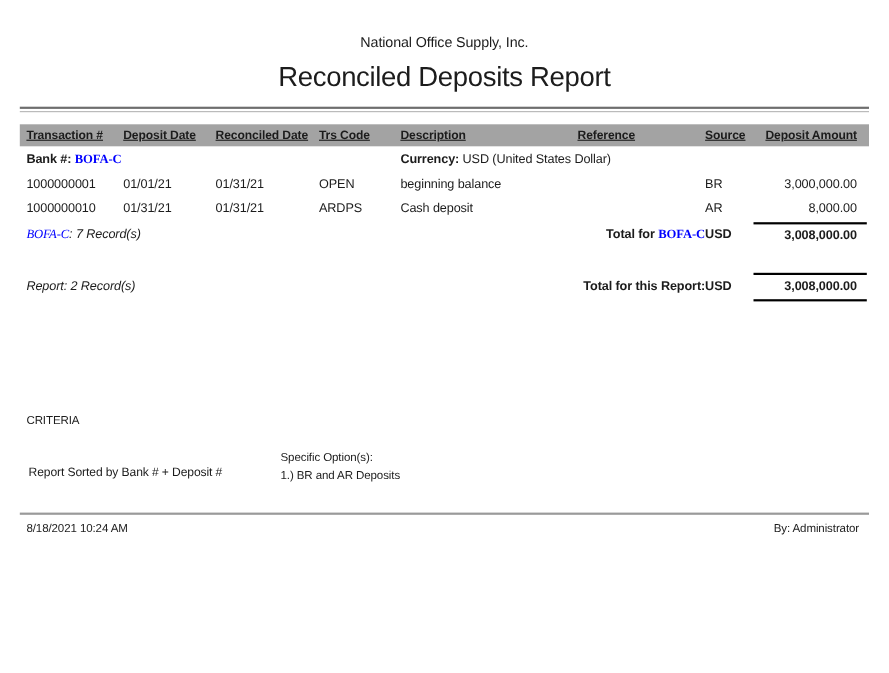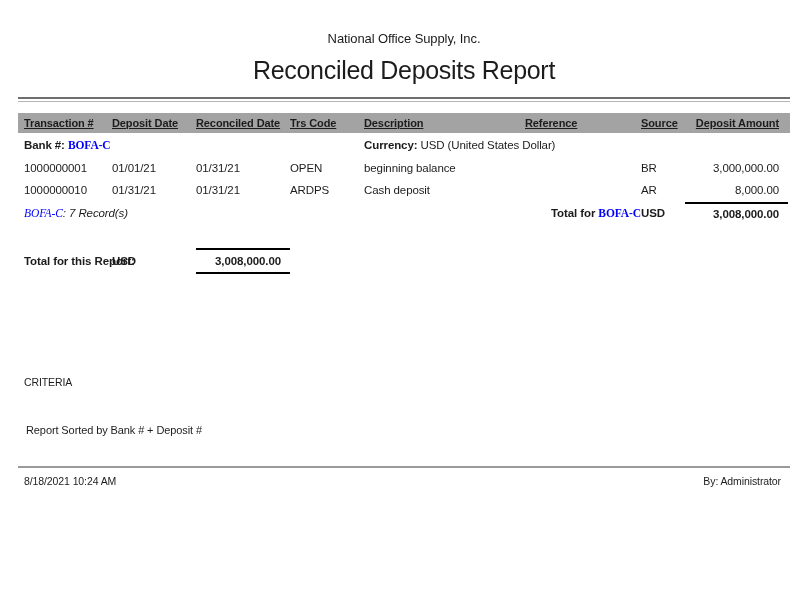--- a/index.html
+++ b/index.html
@@ -111,28 +111,33 @@
       <div class="right bold nowrap">
         <span>Total for </span><span class="blue">BOFA-C</span>
       </div>
       <span class="bold">USD</span>
       <span class="tot-amt">3,008,000.00</span>
     </div>
 
   </div>
 
   <div class="grid reptotal">
+    <div class="span5 ital nowrap">Report: 2 Record(s)</div>
     <span class="right bold nowrap">Total for this Report:</span>
     <span class="bold">USD</span>
     <span class="rep-amt">3,008,000.00</span>
   </div>
 
   <div class="criteria-head">CRITERIA</div>
 
   <div class="crit-col1">Report Sorted by Bank # + Deposit #</div>
 
+  <div class="crit-col2">
+    <div>Specific Option(s):</div>
+    <div>1.) BR and AR Deposits</div>
+  </div>
 
 
   <div class="footer-rule"></div>
   <div class="footer-left">8/18/2021 10:24 AM</div>
   <div class="footer-right">By: Administrator</div>
 
 </div>
 
 </body></html>

